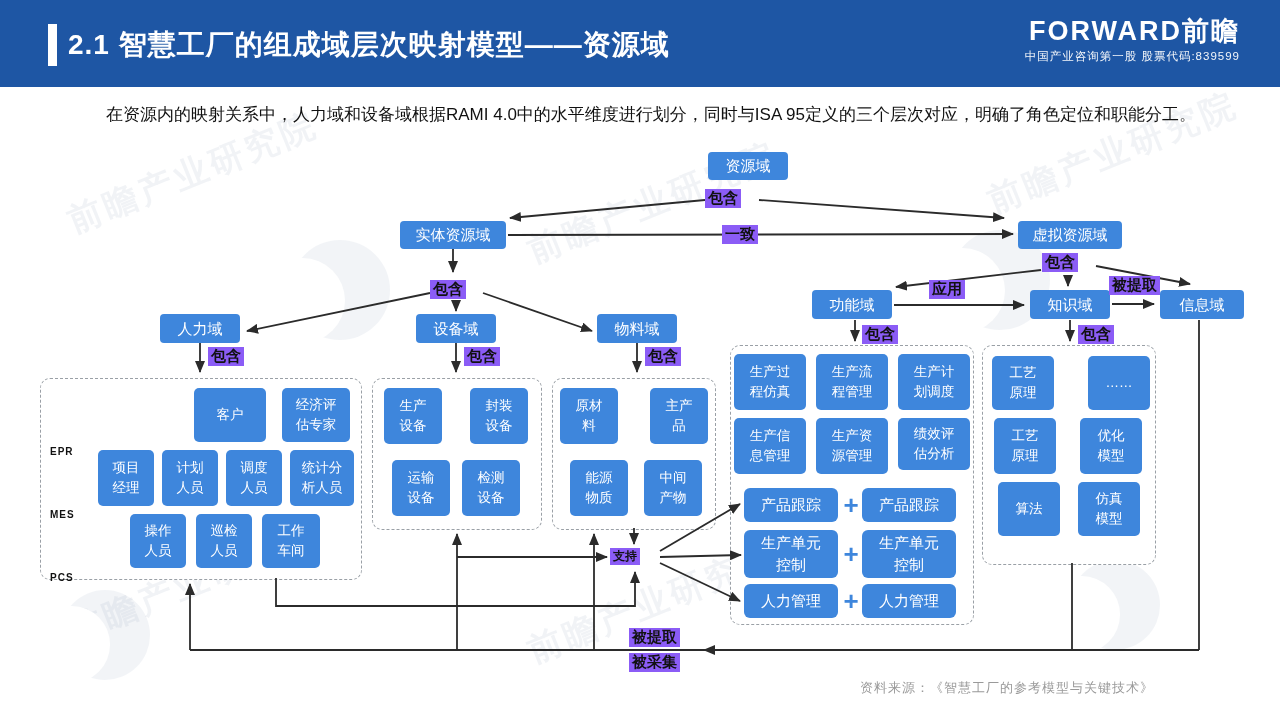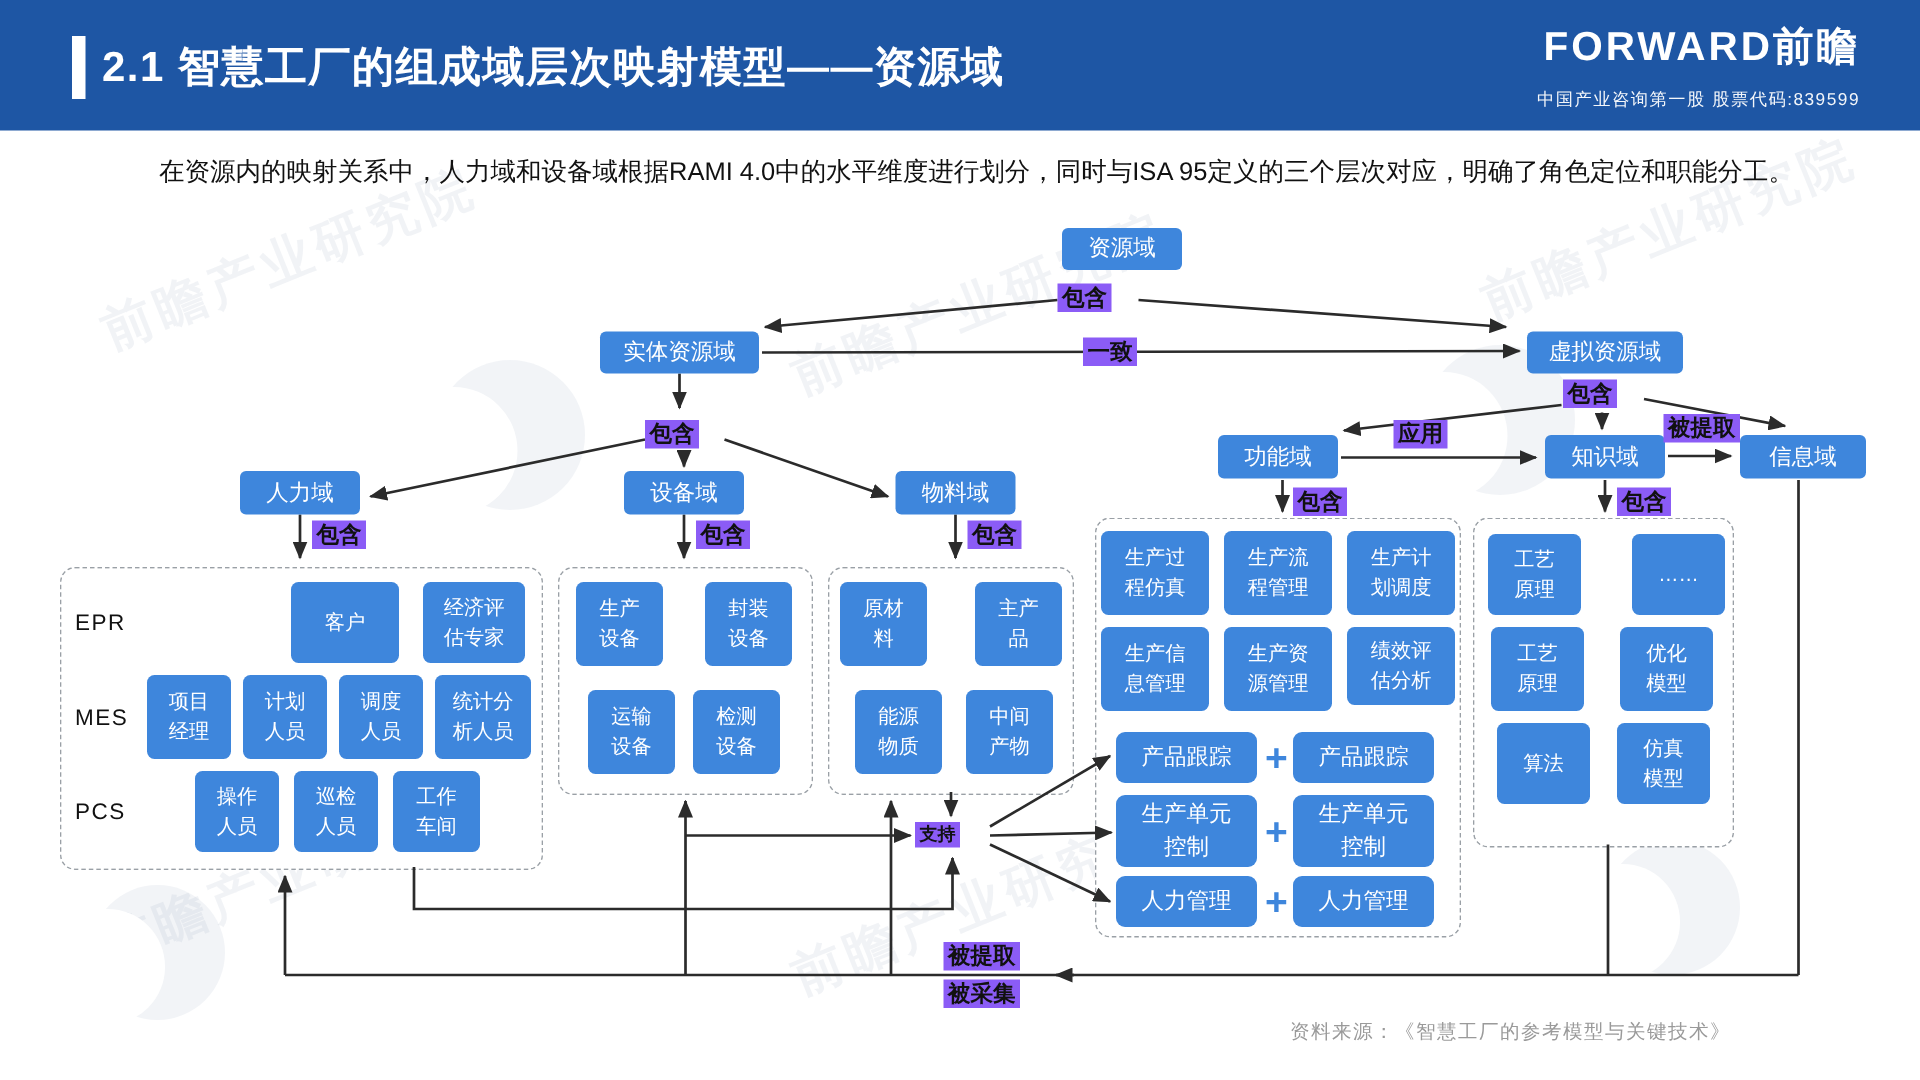--- a/index.html
+++ b/index.html
@@ -5,35 +5,35 @@
   html,body{margin:0;padding:0;background:#fff;}
   .slide{position:relative;width:1280px;height:720px;background:#fff;overflow:hidden;
          font-family:"Liberation Sans","DejaVu Sans",sans-serif;}
   
   .banner{position:absolute;left:0;top:0;width:1280px;height:87px;background:#1E56A4;}
   .accent{position:absolute;left:48px;top:24px;width:9px;height:42px;background:#fff;}
   .title{position:absolute;left:68px;top:26px;color:#fff;font-size:28px;font-weight:bold;
          letter-spacing:1px;white-space:nowrap;}
   .logo{position:absolute;right:40px;top:16px;text-align:right;color:#fff;}
   .logo-main{font-size:27px;font-weight:bold;letter-spacing:2px;line-height:30px;}
-  .logo-sub{font-size:11.5px;letter-spacing:1px;margin-top:13px;opacity:.95;}
+  .logo-sub{font-size:11.5px;letter-spacing:1px;margin-top:3px;opacity:.95;}
   
   .intro{position:absolute;left:72px;top:96px;width:1140px;margin:0;font-size:17px;color:#111;
          line-height:38px;text-indent:2em;text-align:justify;}
   
   .edges{position:absolute;left:0;top:0;z-index:2;pointer-events:none;}
   .dashed{position:absolute;z-index:1;border:1.6px dashed #9aa0a6;border-radius:10px;background:#fff;}
   .box{position:absolute;z-index:3;background:#3E86DC;color:#fff;border-radius:5px;
        display:flex;align-items:center;justify-content:center;text-align:center;
        font-size:13.5px;line-height:1.45;box-sizing:border-box;}
   .box.top{font-size:15px;white-space:nowrap;border-radius:4px;}
   .box.pair{font-size:15px;padding:0 16px;border-radius:6px;}
   .elabel{position:absolute;z-index:4;font-size:15px;font-weight:bold;color:#111;background:#8b5cf6;
           padding:0 3px;white-space:nowrap;text-align:center;}
-  .rowlab{position:absolute;z-index:3;font-size:15px;font-weight:normal;color:#111;letter-spacing:1px;}
+  .rowlab{position:absolute;z-index:3;font-size:10px;font-weight:bold;color:#111;letter-spacing:1px;margin-top:39px;}
   .plus{position:absolute;z-index:4;width:22px;text-align:center;color:#3E86DC;
         font-size:26px;font-weight:bold;line-height:20px;}
   .source{position:absolute;left:860px;top:679px;font-size:13px;color:#9a9a9a;letter-spacing:1px;}
   
   .wm{position:absolute;z-index:0;color:rgba(120,140,170,0.10);font-size:34px;font-weight:bold;
       transform:rotate(-22deg);white-space:nowrap;letter-spacing:4px;}
   .wm-logo{position:absolute;z-index:0;border-radius:50%;background:rgba(130,150,180,0.10);}
   .wm-logo .cut{position:absolute;left:-30%;top:18%;width:85%;height:85%;border-radius:50%;background:#fff;}
 </style>
 </head>

